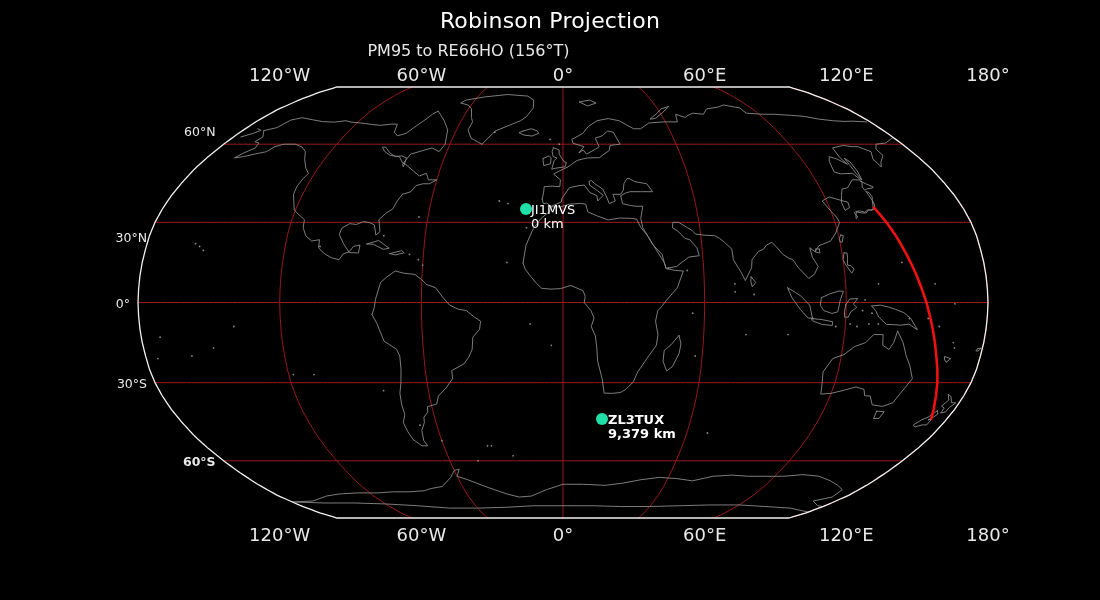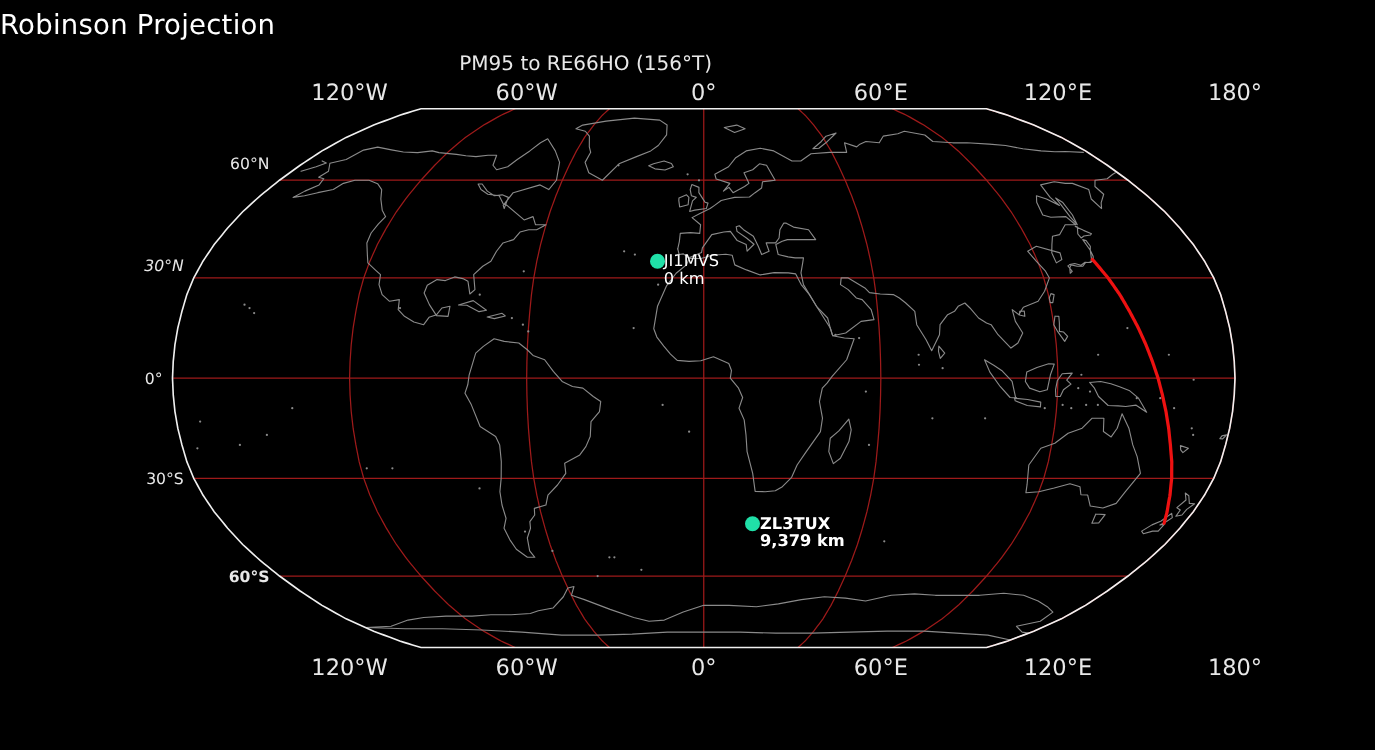--- a/index.html
+++ b/index.html
@@ -13,20 +13,21 @@
     height: 600px;
     background: #000000;
     overflow: hidden;
     font-family: "DejaVu Sans", sans-serif;
   }
   .title {
     position: absolute;
     left: 0;
     top: 8px;
     width: 1100px;
+    text-align: center;
     color: #ffffff;
     font-size: 22px;
     letter-spacing: 0.2px;
   }
   .subtitle {
     position: absolute;
     left: 0;
     top: 41px;
     width: 937px;
     text-align: center;
@@ -215,21 +216,21 @@
   <div id="axis-bottom">
       <div class="axis-label" style="left: 563px; top: 524px;">0°</div>
       <div class="axis-label" style="left: 704.667px; top: 524px;">60°E</div>
       <div class="axis-label" style="left: 846.333px; top: 524px;">120°E</div>
       <div class="axis-label" style="left: 988px; top: 524px;">180°</div>
       <div class="axis-label" style="left: 279.667px; top: 524px;">120°W</div>
       <div class="axis-label" style="left: 421.333px; top: 524px;">60°W</div>
     </div>
   <div id="axis-left">
       <div class="lat-label" style="top: 131px; left: 167.595px; width: 48px;">60°N</div>
-      <div class="lat-label" style="top: 212px; left: 99px; width: 48px; font-style: italic;">30°N</div>
+      <div class="lat-label" style="top: 237px; left: 99px; width: 48px;">30°N</div>
       <div class="lat-label" style="top: 302.5px; left: 82px; width: 48px;">0°</div>
       <div class="lat-label" style="top: 382.666px; left: 99px; width: 48px;">30°S</div>
       <div class="lat-label" style="top: 460.806px; left: 167.595px; width: 48px; font-weight: bold;">60°S</div>
     </div>
   <div id="station-labels">
       <div class="station-label" style="left: 531px; top: 203px;"><span>JI1MVS</span><span class="dist">0 km</span></div>
       <div class="station-label" style="left: 608px; top: 413px; font-weight: bold;"><span>ZL3TUX</span><span class="dist">9,379 km</span></div>
     </div>
 
 </div>

